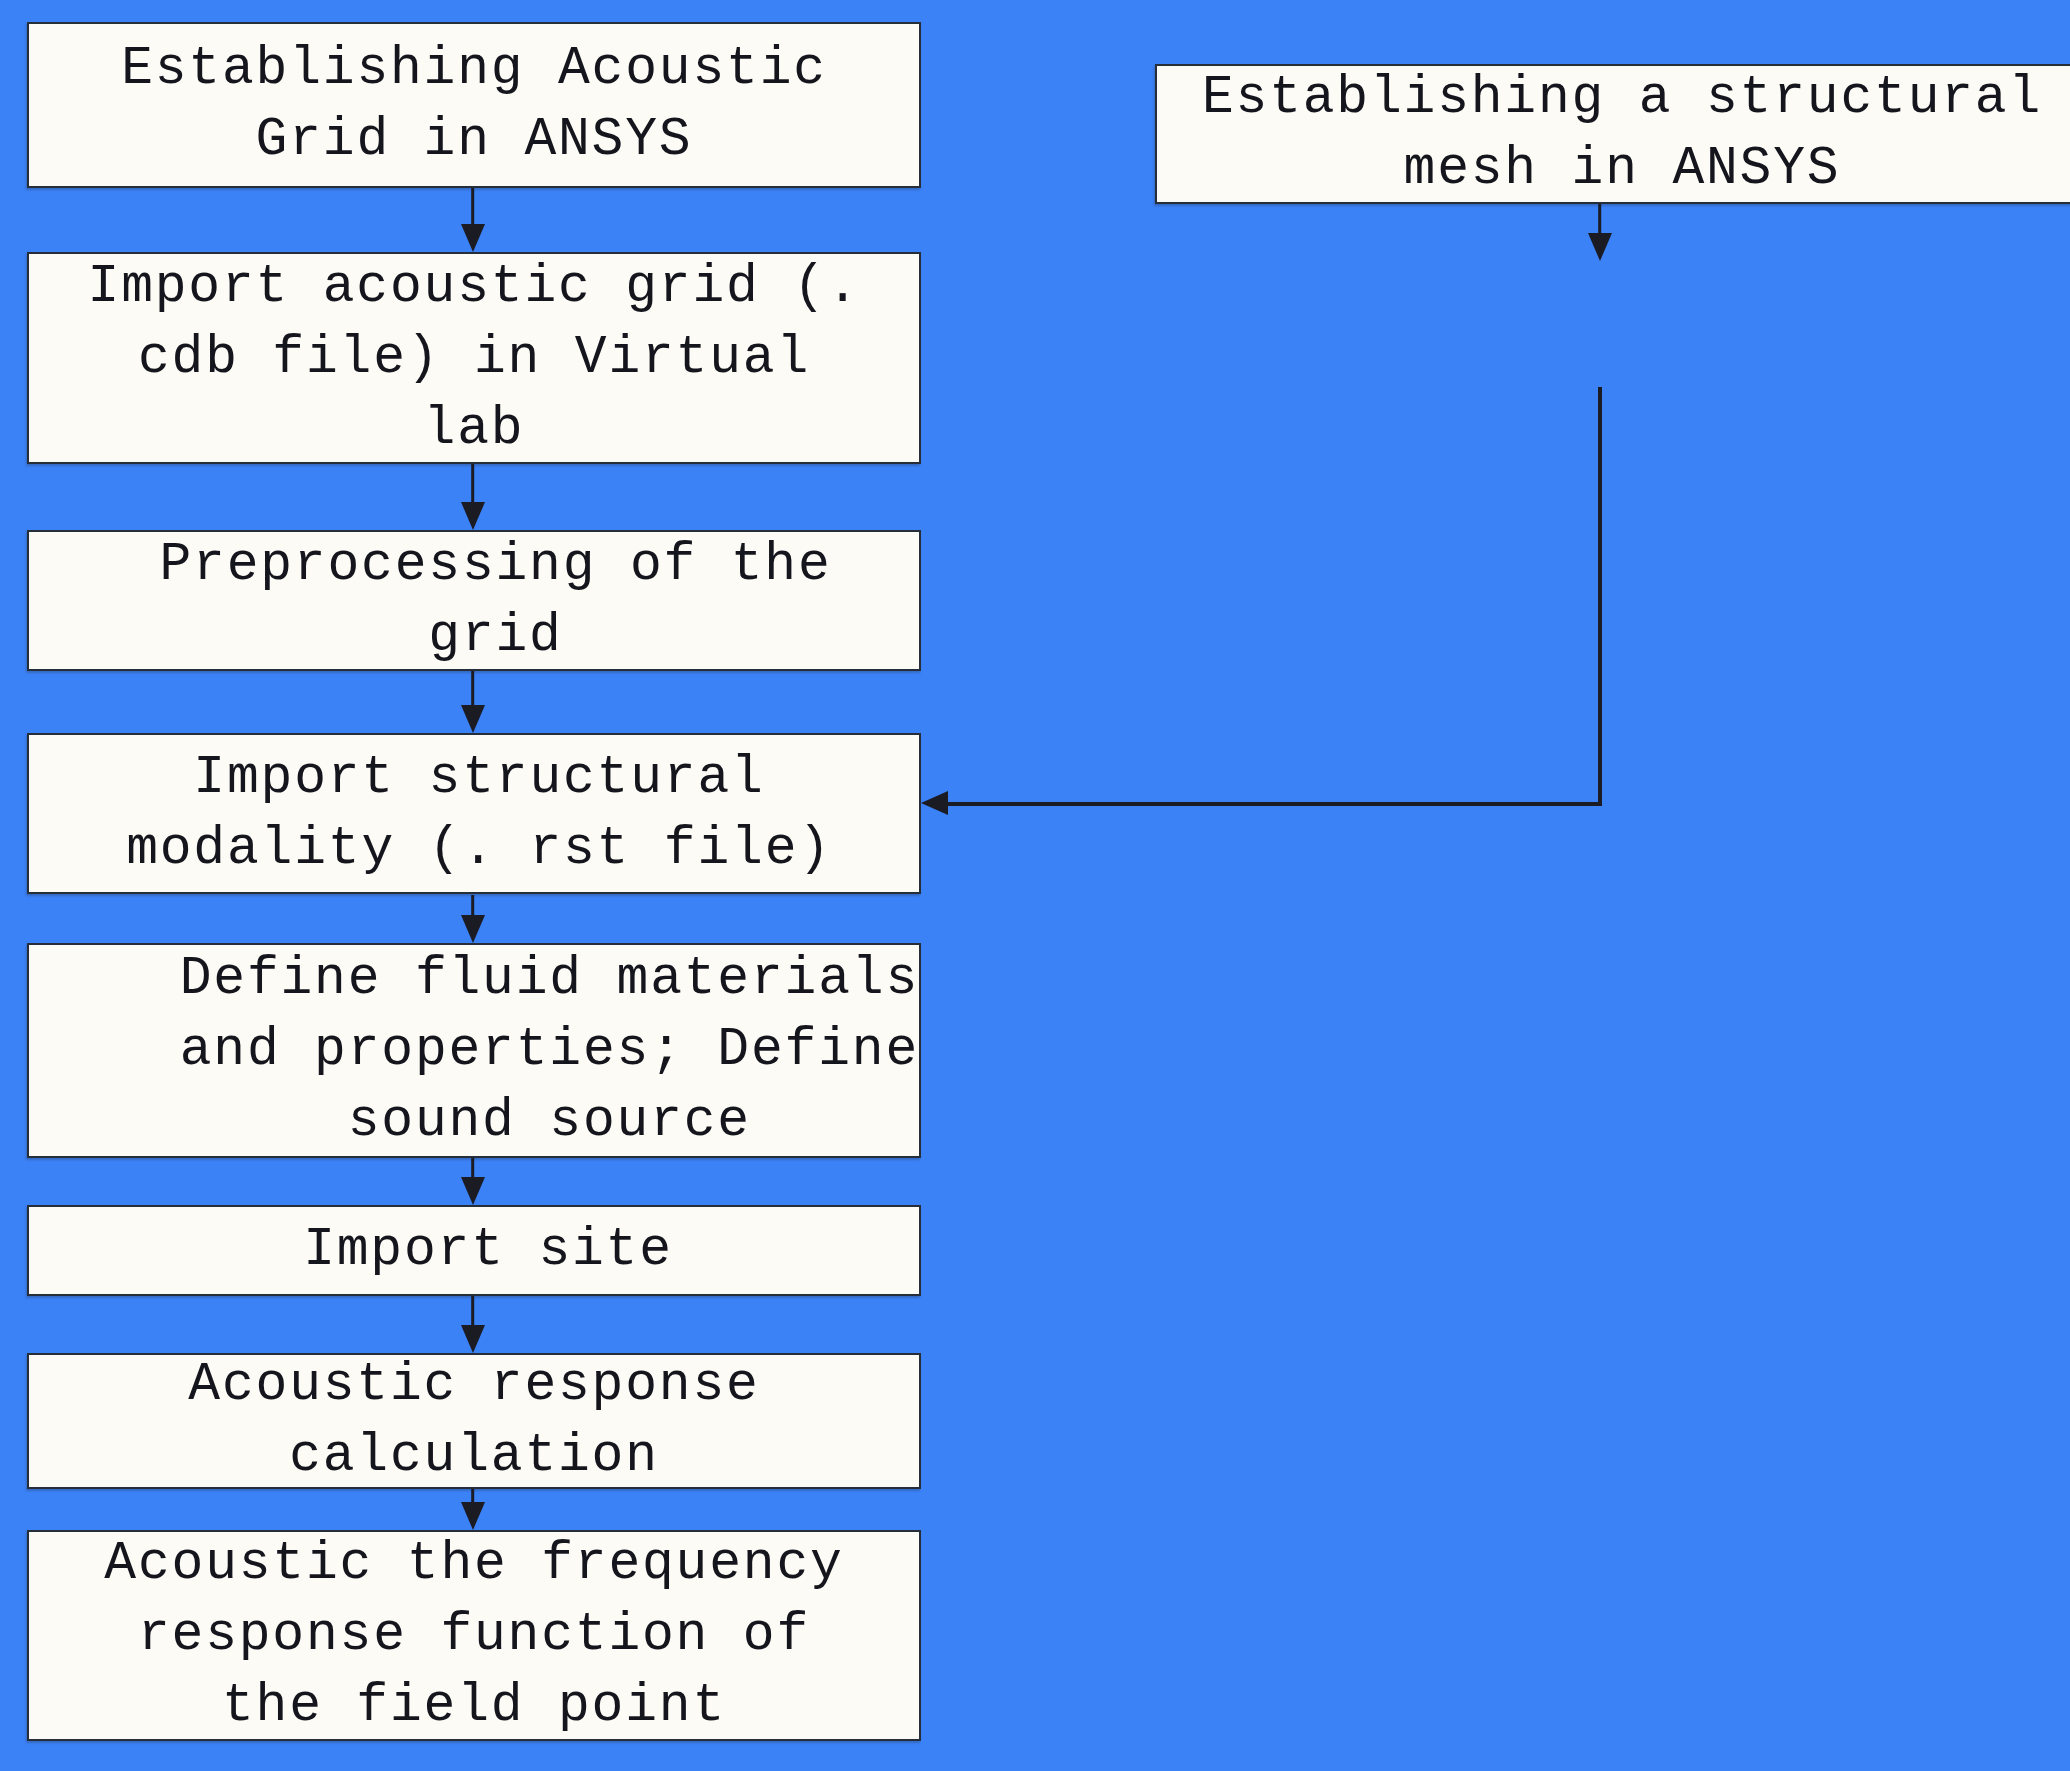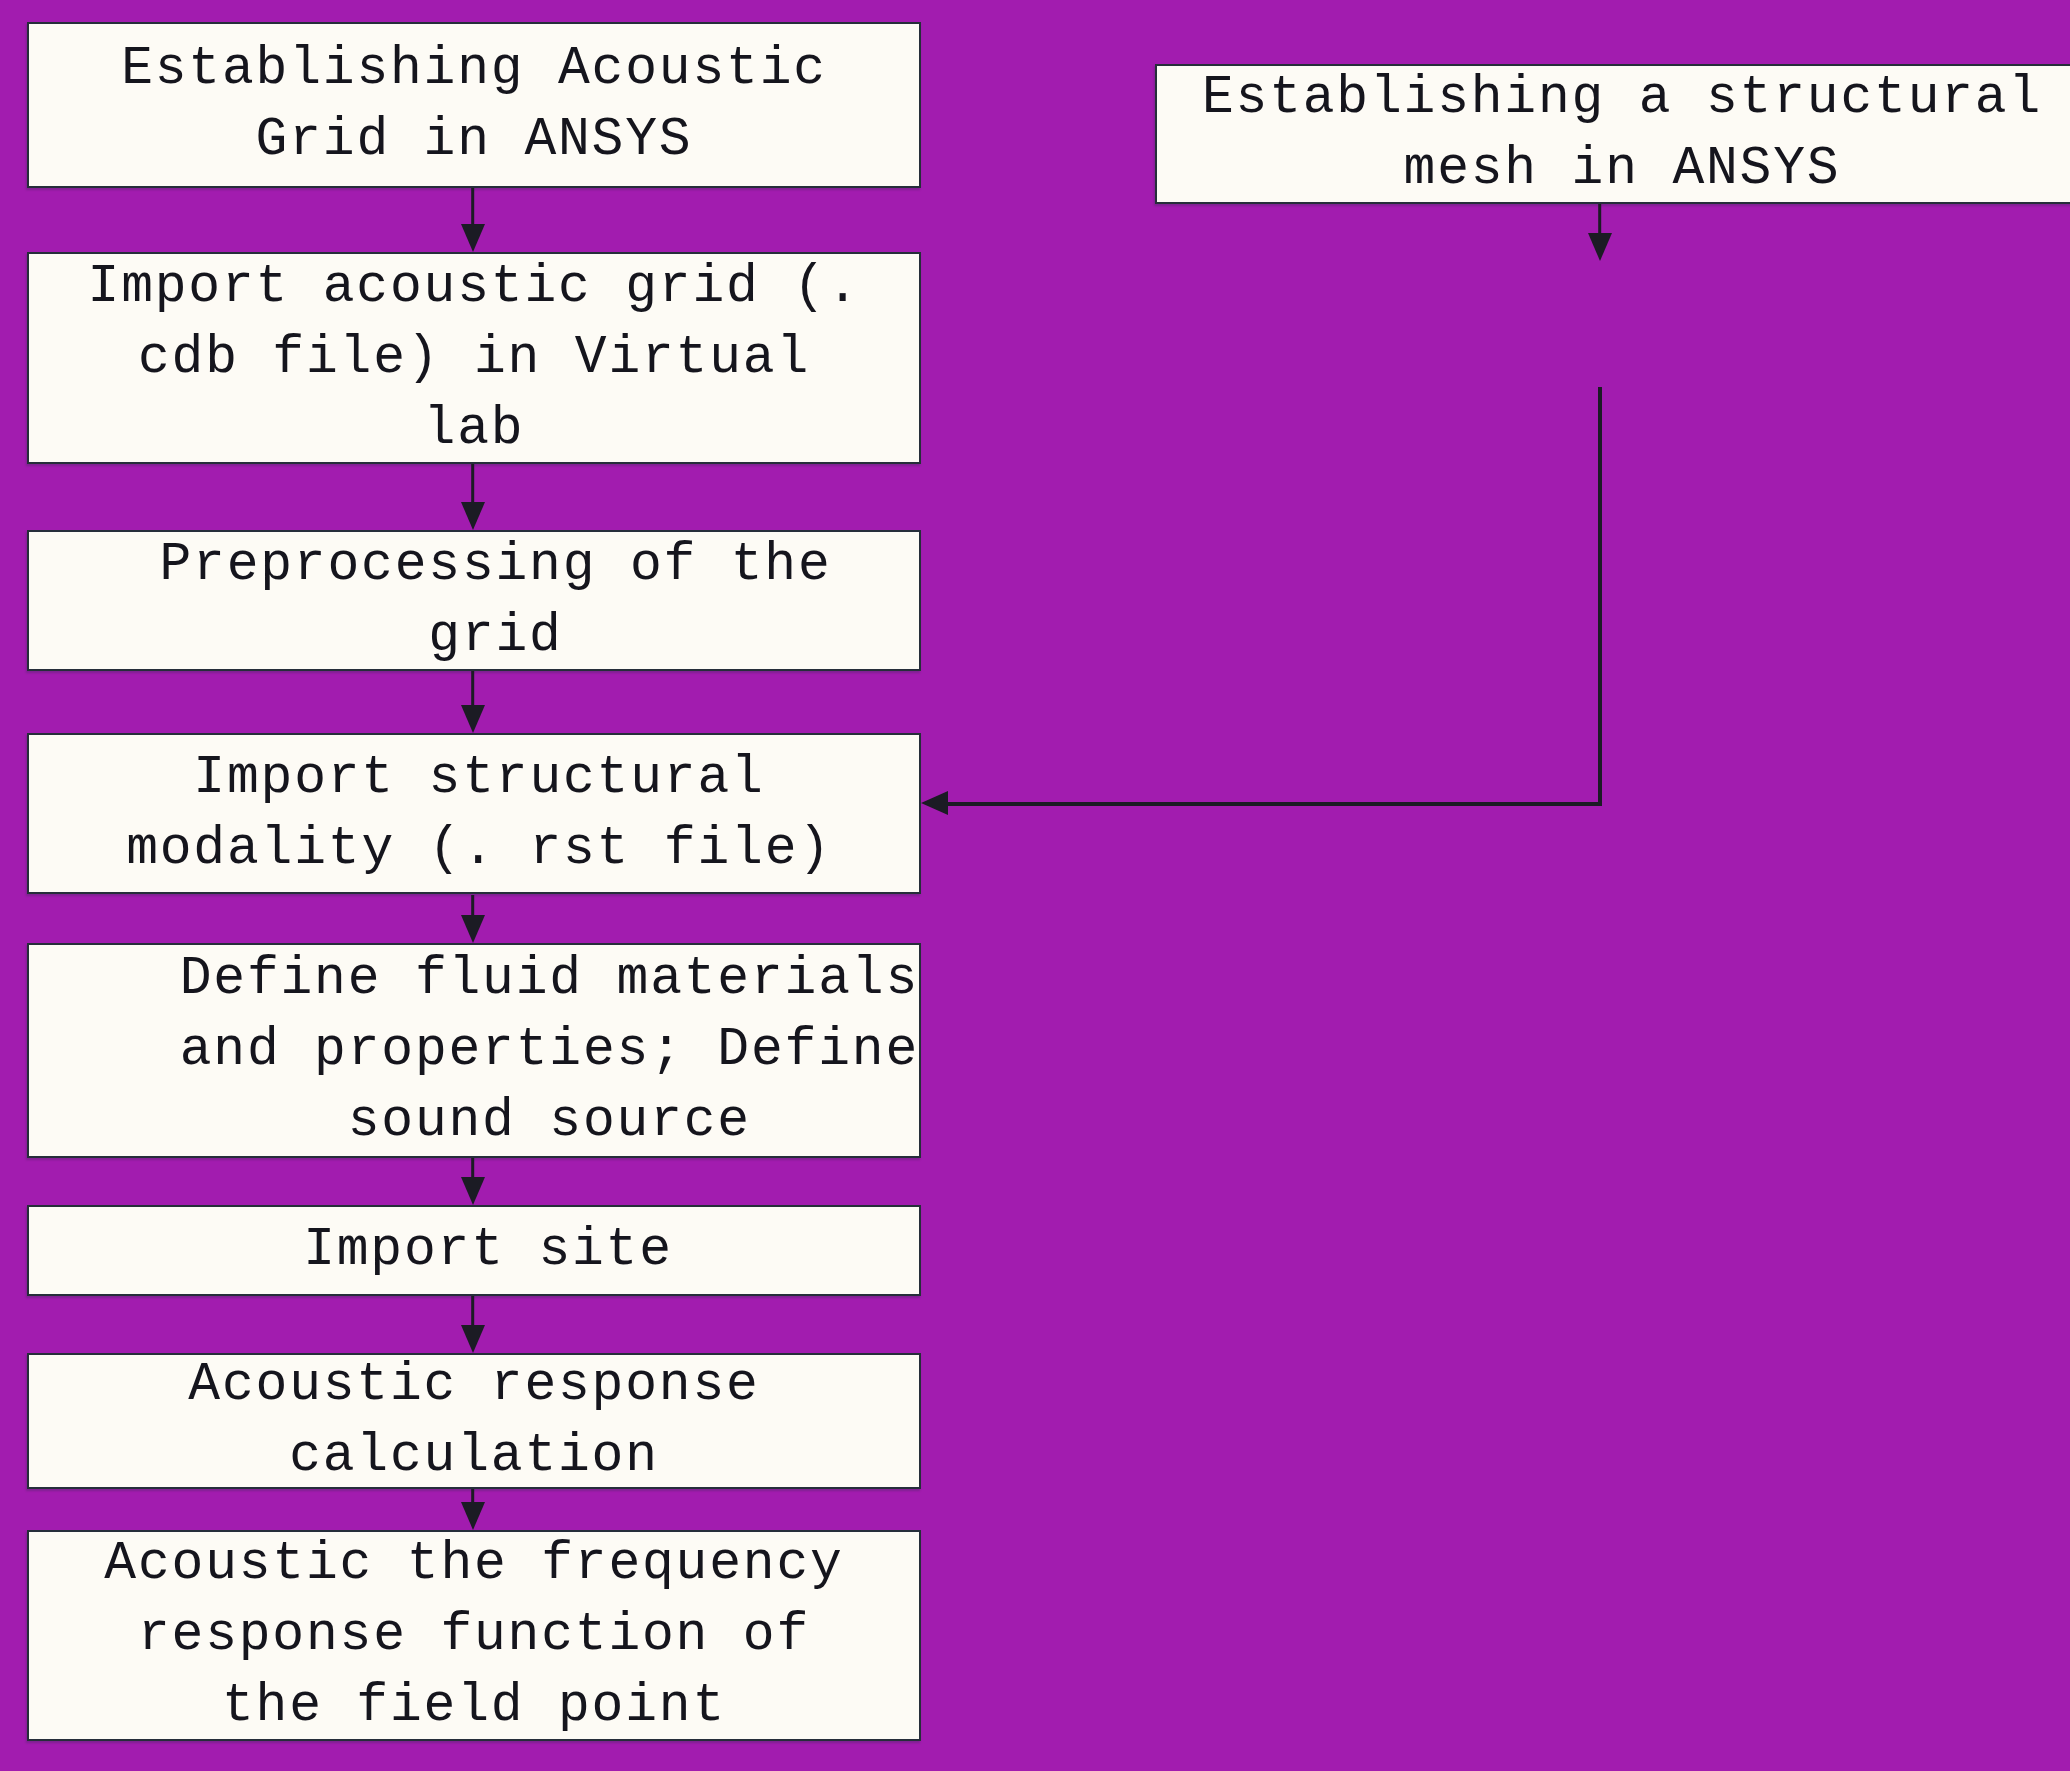--- a/index.html
+++ b/index.html
@@ -4,21 +4,21 @@
 <style>
   html, body {
     margin: 0;
     padding: 0;
     background: #fcfbf7;
   }
   .stage {
     position: relative;
     width: 2071px;
     height: 1772px;
-    background: #a21caf;
+    background: #3b82f6;
     font-family: "Liberation Mono", "DejaVu Sans Mono", monospace;
     color: #15151d;
     overflow: hidden;
   }
   .flow-box {
     position: absolute;
     box-sizing: border-box;
     background: #fdfbf5;
     border: 2.7px solid #262e3a;
     box-shadow: -0.9px 1.8px 1.8px rgba(40,45,70,0.28);

